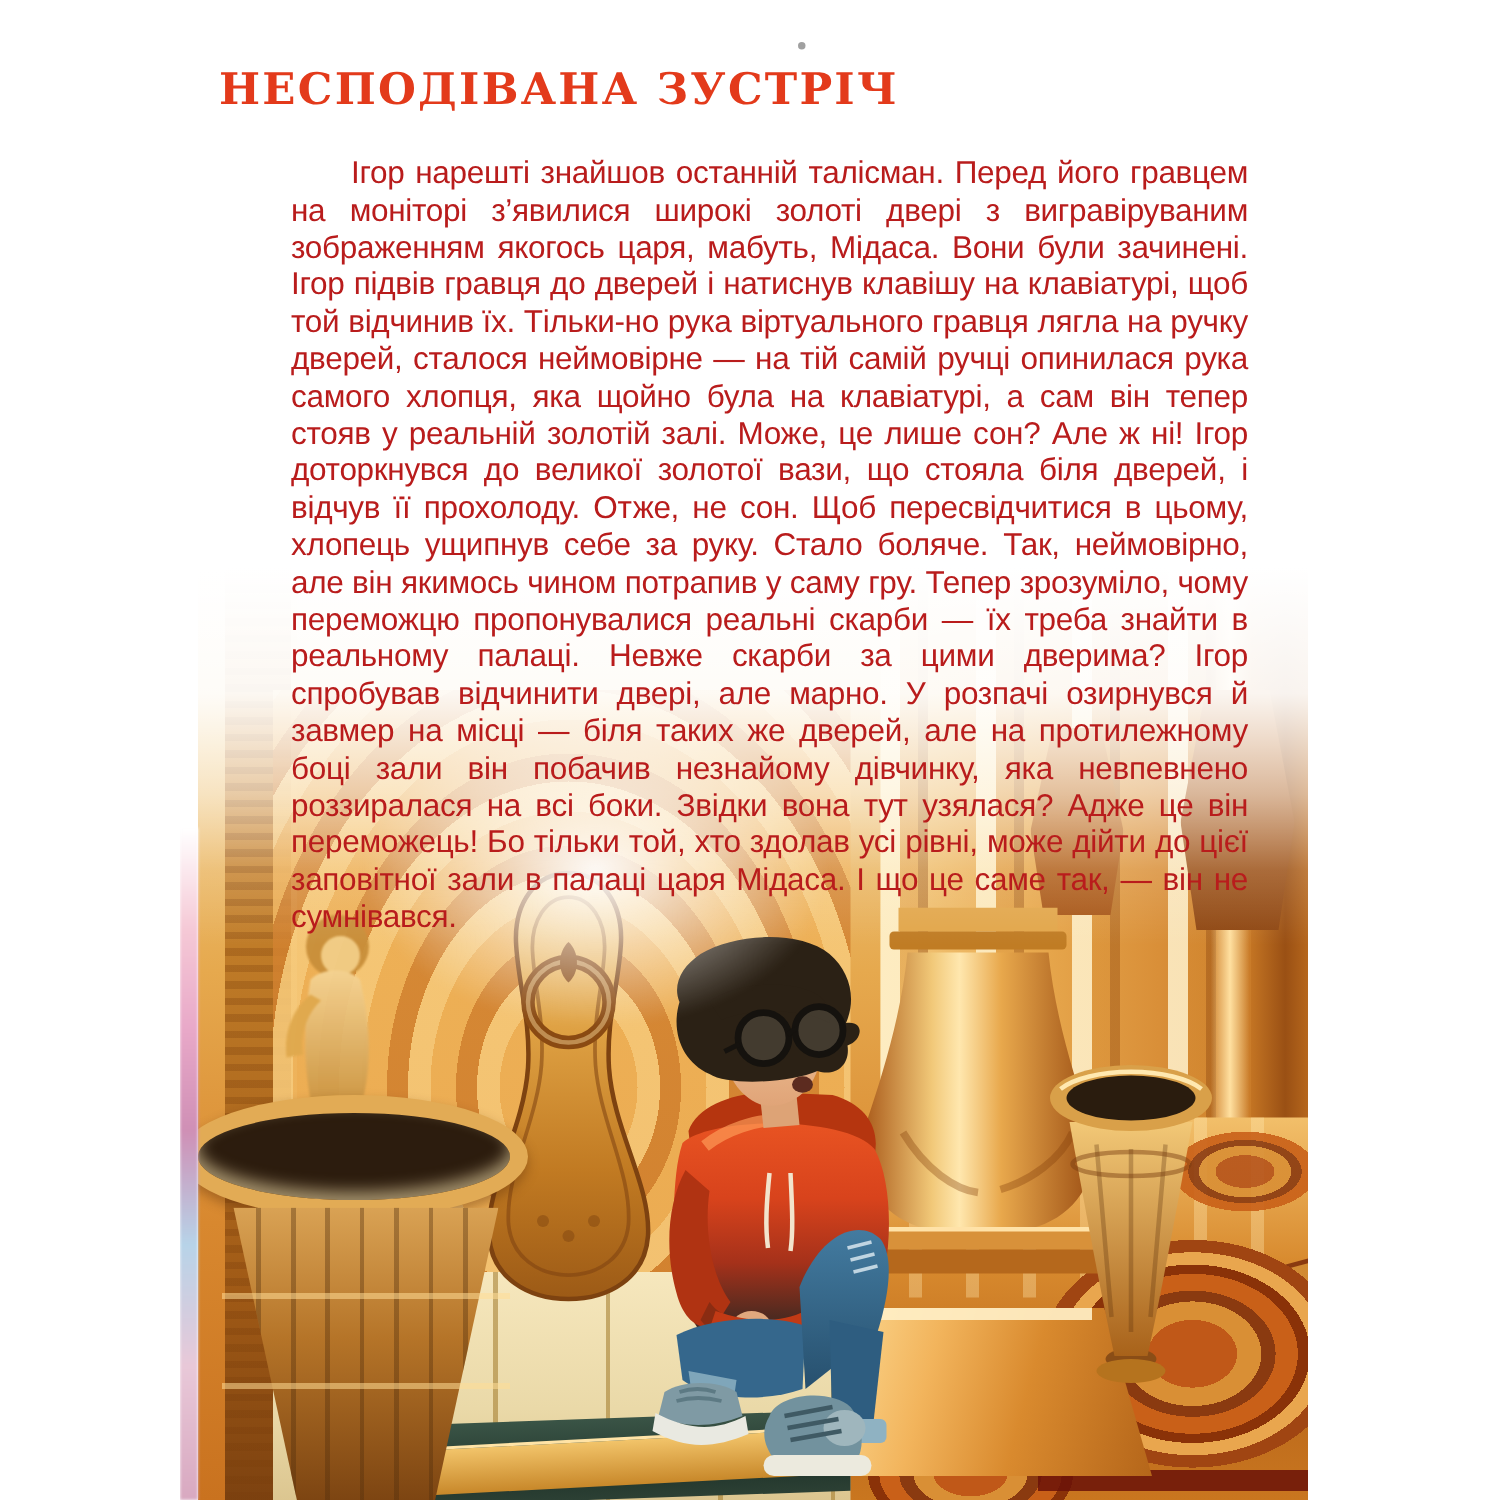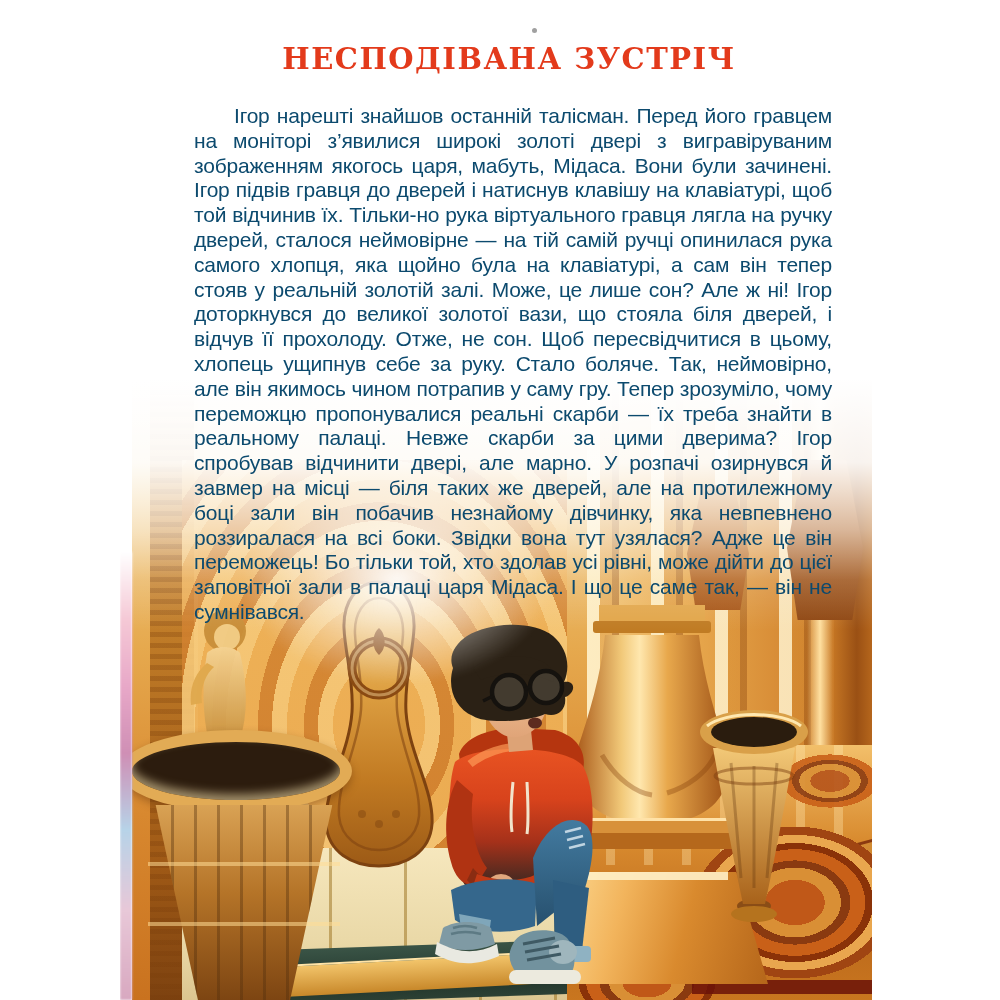--- a/index.html
+++ b/index.html
@@ -10,29 +10,29 @@
   .page{
     position:absolute;left:120px;top:0;width:752px;height:1000px;
     background:#ffffff;overflow:hidden;
   }
   
   .ornament-dot{
     position:absolute;left:412px;top:28px;width:5px;height:5px;border-radius:50%;
     background:#8f8f8f;opacity:.85;z-index:30;
   }
   h1.title{
-    position:absolute;left:0;top:42px;width:100%;margin:0;text-align:center;
+    position:absolute;left:0;top:42px;width:100%;margin:0;text-align:left;
     padding-left:26px;box-sizing:border-box;
     font-family:"DejaVu Serif", serif;font-weight:bold;font-size:29px;
     letter-spacing:1.5px;color:var(--title-color,#e33a1b);z-index:30;
   }
   .story{
     position:absolute;left:74px;top:104px;width:638px;margin:0;
     font-size:21px;line-height:24.8px;text-align:justify;text-indent:40px;
-    color:#0c4a6e;z-index:30;letter-spacing:-0.2px;
+    color:#b91c1c;z-index:30;letter-spacing:-0.2px;
   }
   
   .art{
     position:absolute;left:12px;top:160px;width:740px;height:840px;z-index:1;
     background:linear-gradient(180deg,#ffffff 0%,#fdf5e4 14%,#f8e6c0 26%,
       var(--gold-light,#f0c87f) 40%,#e6a94e 58%,#d8882f 78%,#c9721f 100%);
     overflow:hidden;
   }
   .art *{position:absolute;}
   .colonnade{

